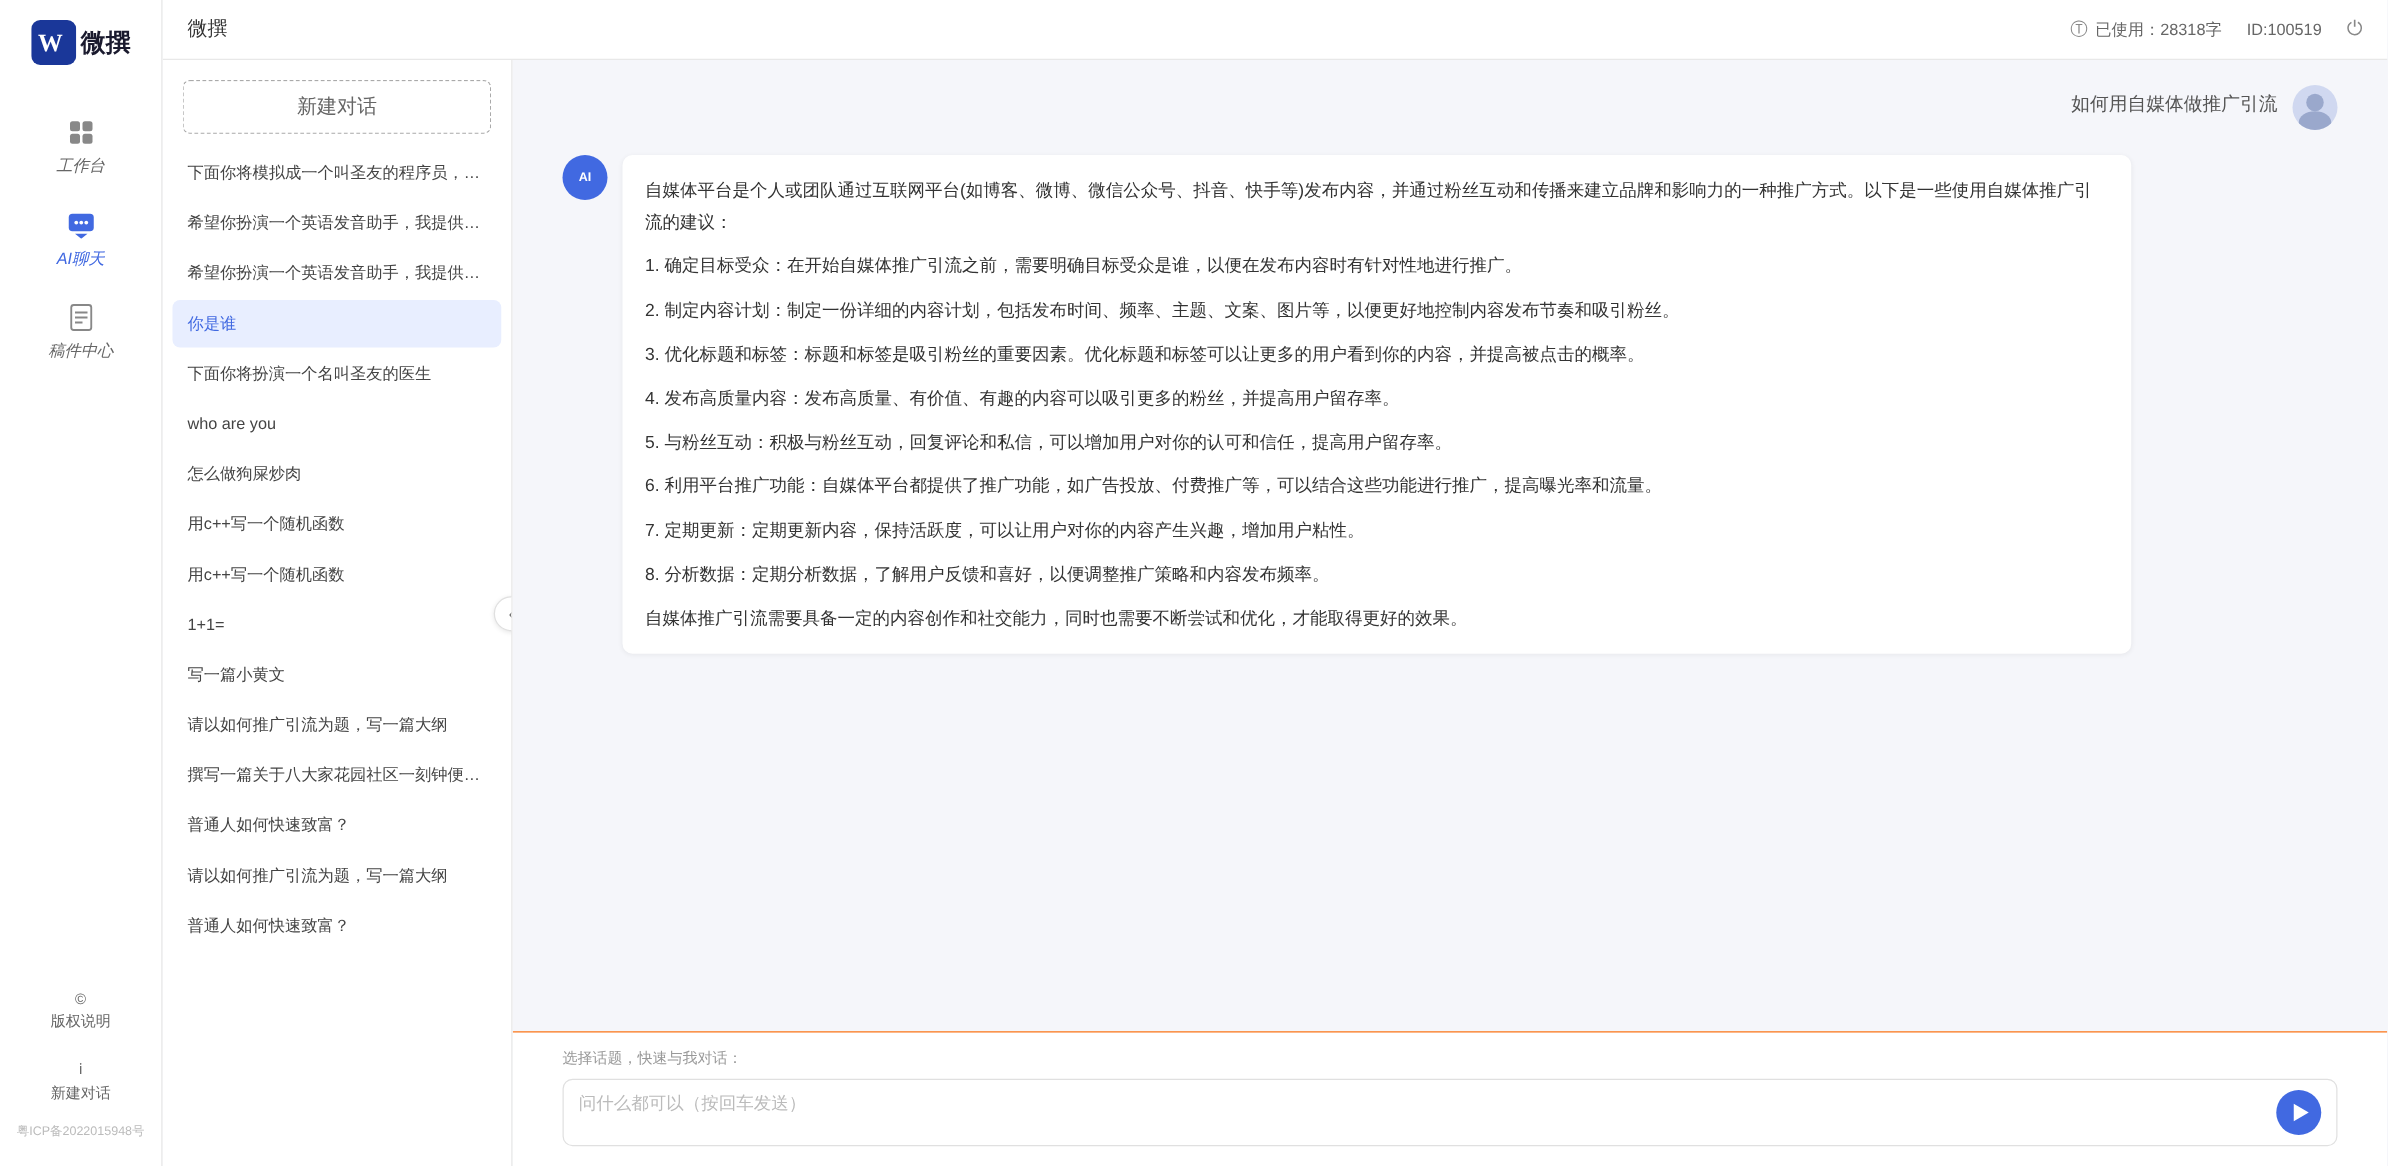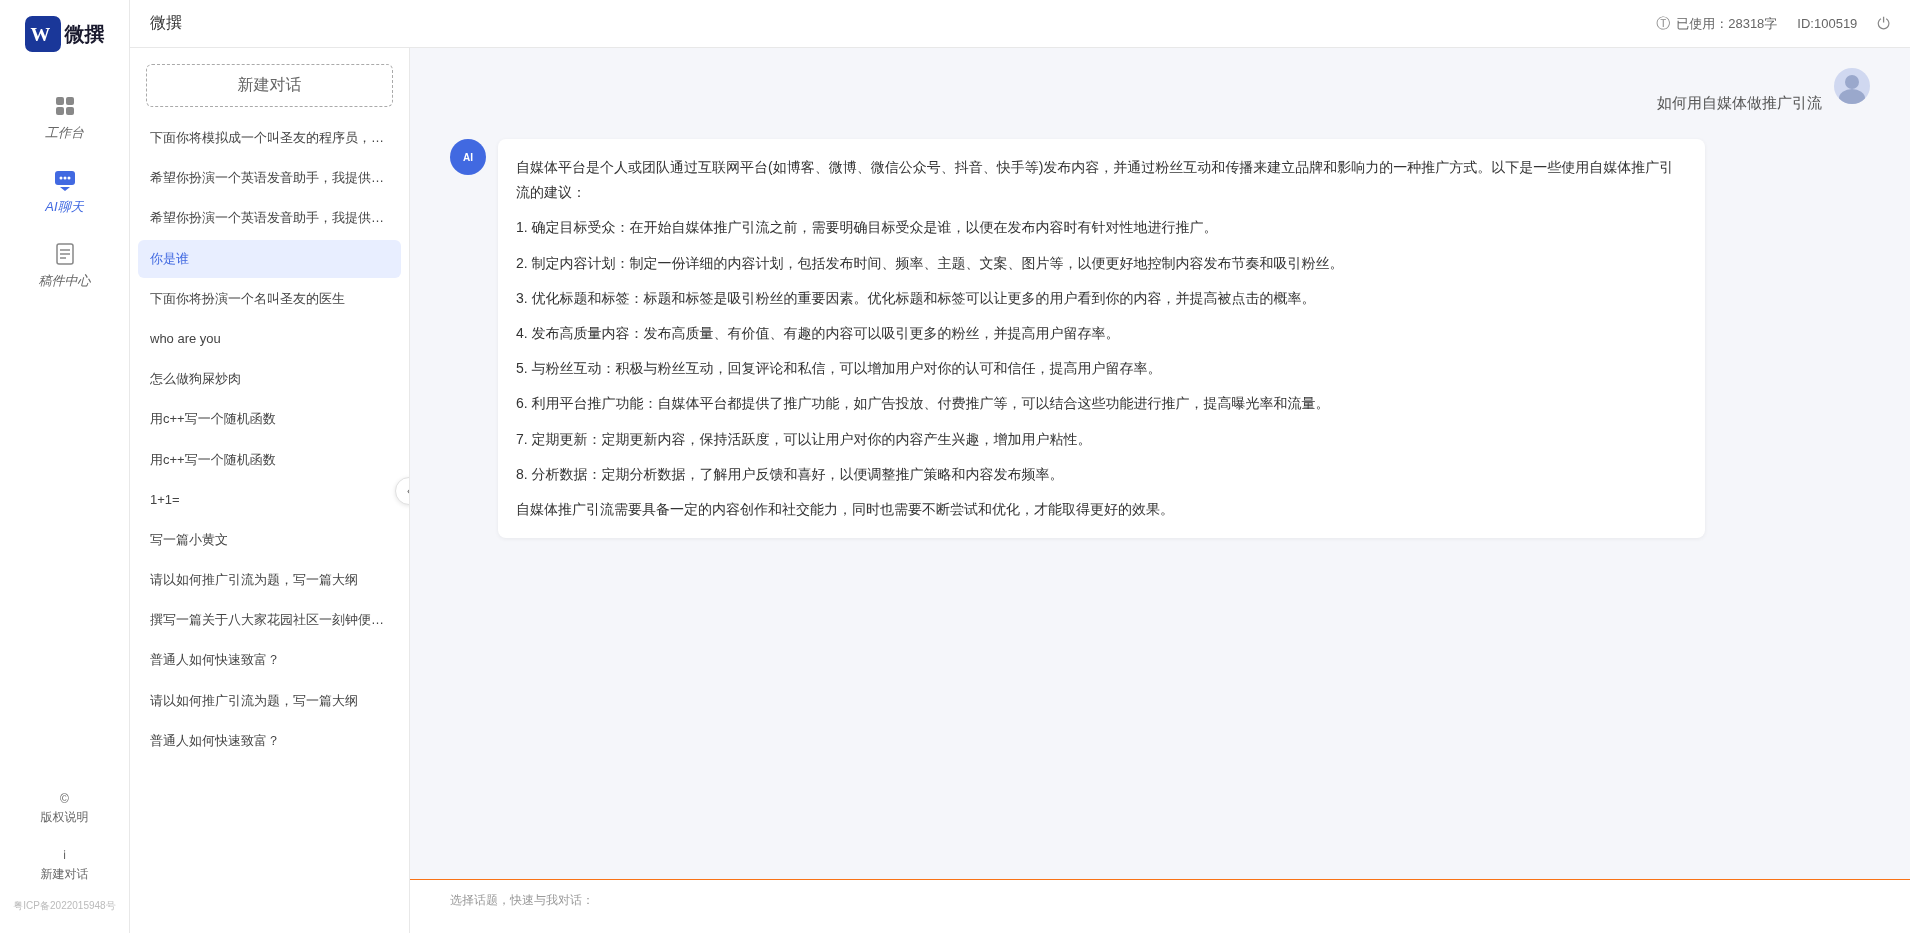--- a/index.html
+++ b/index.html
@@ -239,21 +239,20 @@
       overflow: hidden;
     }
     .avatar.ai-avatar {
       background: #4169e1;
       color: #fff;
       font-size: 10px;
     }
 
     .user-msg-bubble {
       max-width: 70%;
-      margin-top: 20px;
     }
     .user-msg-bubble .msg-question {
       background: transparent;
       color: #555;
       font-size: 15px;
       font-weight: 500;
       padding: 6px 0;
     }
 
     .ai-msg-content {
@@ -459,17 +458,23 @@
               <p>7. 定期更新：定期更新内容，保持活跃度，可以让用户对你的内容产生兴趣，增加用户粘性。</p>
               <p>8. 分析数据：定期分析数据，了解用户反馈和喜好，以便调整推广策略和内容发布频率。</p>
               <p>自媒体推广引流需要具备一定的内容创作和社交能力，同时也需要不断尝试和优化，才能取得更好的效果。</p>
             </div>
         </div>
 
       </div>
 
       <div class="input-area">
         <div class="quick-topic">选择话题，快速与我对话：</div>
+        <div class="input-box-wrap">
+          <textarea rows="1" placeholder="问什么都可以（按回车发送）" style=""></textarea>
+          <button class="send-btn">
+            <div class="send-icon"></div>
+          </button>
+        </div>
       </div>
     </div>
 
   </div>
 </div>
 
 </body></html>

